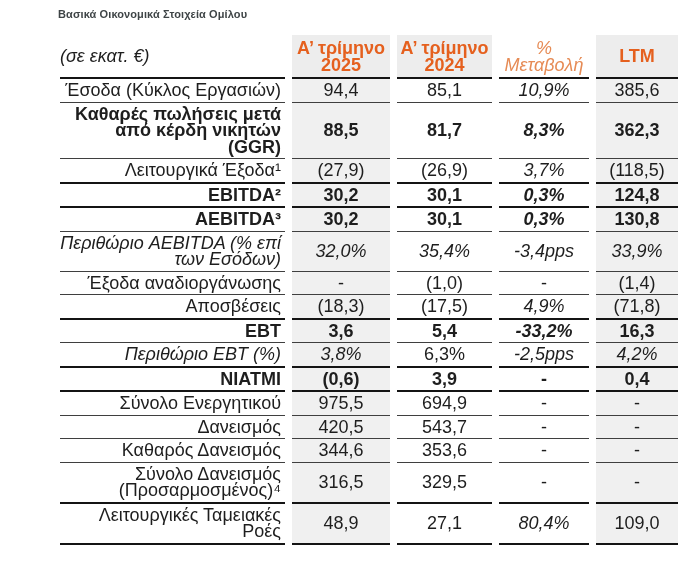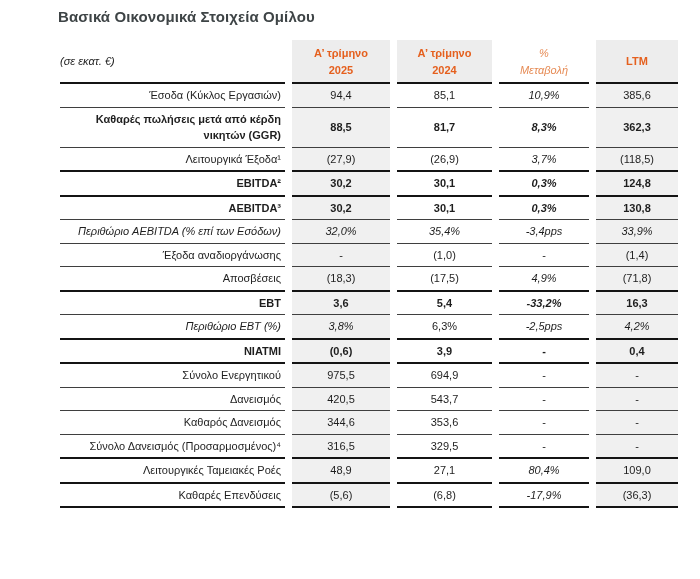--- a/index.html
+++ b/index.html
@@ -15,28 +15,28 @@
   *{ box-sizing: border-box; }
   html,body{ margin:0; padding:0; }
   body{
     width:700px; height:579px; overflow:hidden;
     background:#ffffff;
     font-family:"Liberation Sans","DejaVu Sans",sans-serif;
     color:var(--text-color);
   }
   .page{ padding:8px 0 0 57px; }
   .title{
-    font-size:15px; font-weight:bold; color:var(--title-color);
+    font-size:11px; font-weight:bold; color:var(--title-color);
     margin:0 8px 0 1px; letter-spacing:0.1px;
   }
   table.fin{
     border-collapse:separate; border-spacing:7px 0;
     margin:15px 0 0 -4px;
     table-layout:fixed;
-    font-size:11px;
+    font-size:18px;
   }
   col.c-label{ width:225px; }
   col.c-q25{ width:98px; }
   col.c-q24{ width:95px; }
   col.c-pct{ width:90px; }
   col.c-ltm{ width:82px; }
   th, td{ vertical-align:middle; line-height:16.5px; }
   thead th{
     border-bottom:2.6px solid var(--border-thick);
     padding:5px 0 4px 0;
@@ -198,22 +198,15 @@
           <td class="num s-n">-</td>
           <td class="num s-n shade">-</td>
         </tr>
         <tr class="b-thick">
           <td class="lbl s-n">Λειτουργικές Ταμειακές Ροές</td>
           <td class="num s-n shade">48,9</td>
           <td class="num s-n">27,1</td>
           <td class="num s-i">80,4%</td>
           <td class="num s-n shade">109,0</td>
         </tr>
-        <tr class="b-thick">
-          <td class="lbl s-n">Καθαρές Επενδύσεις</td>
-          <td class="num s-n shade">(5,6)</td>
-          <td class="num s-n">(6,8)</td>
-          <td class="num s-i">-17,9%</td>
-          <td class="num s-n shade">(36,3)</td>
-        </tr>
       </tbody>
   </table>
 </div>
 
 </body></html>

